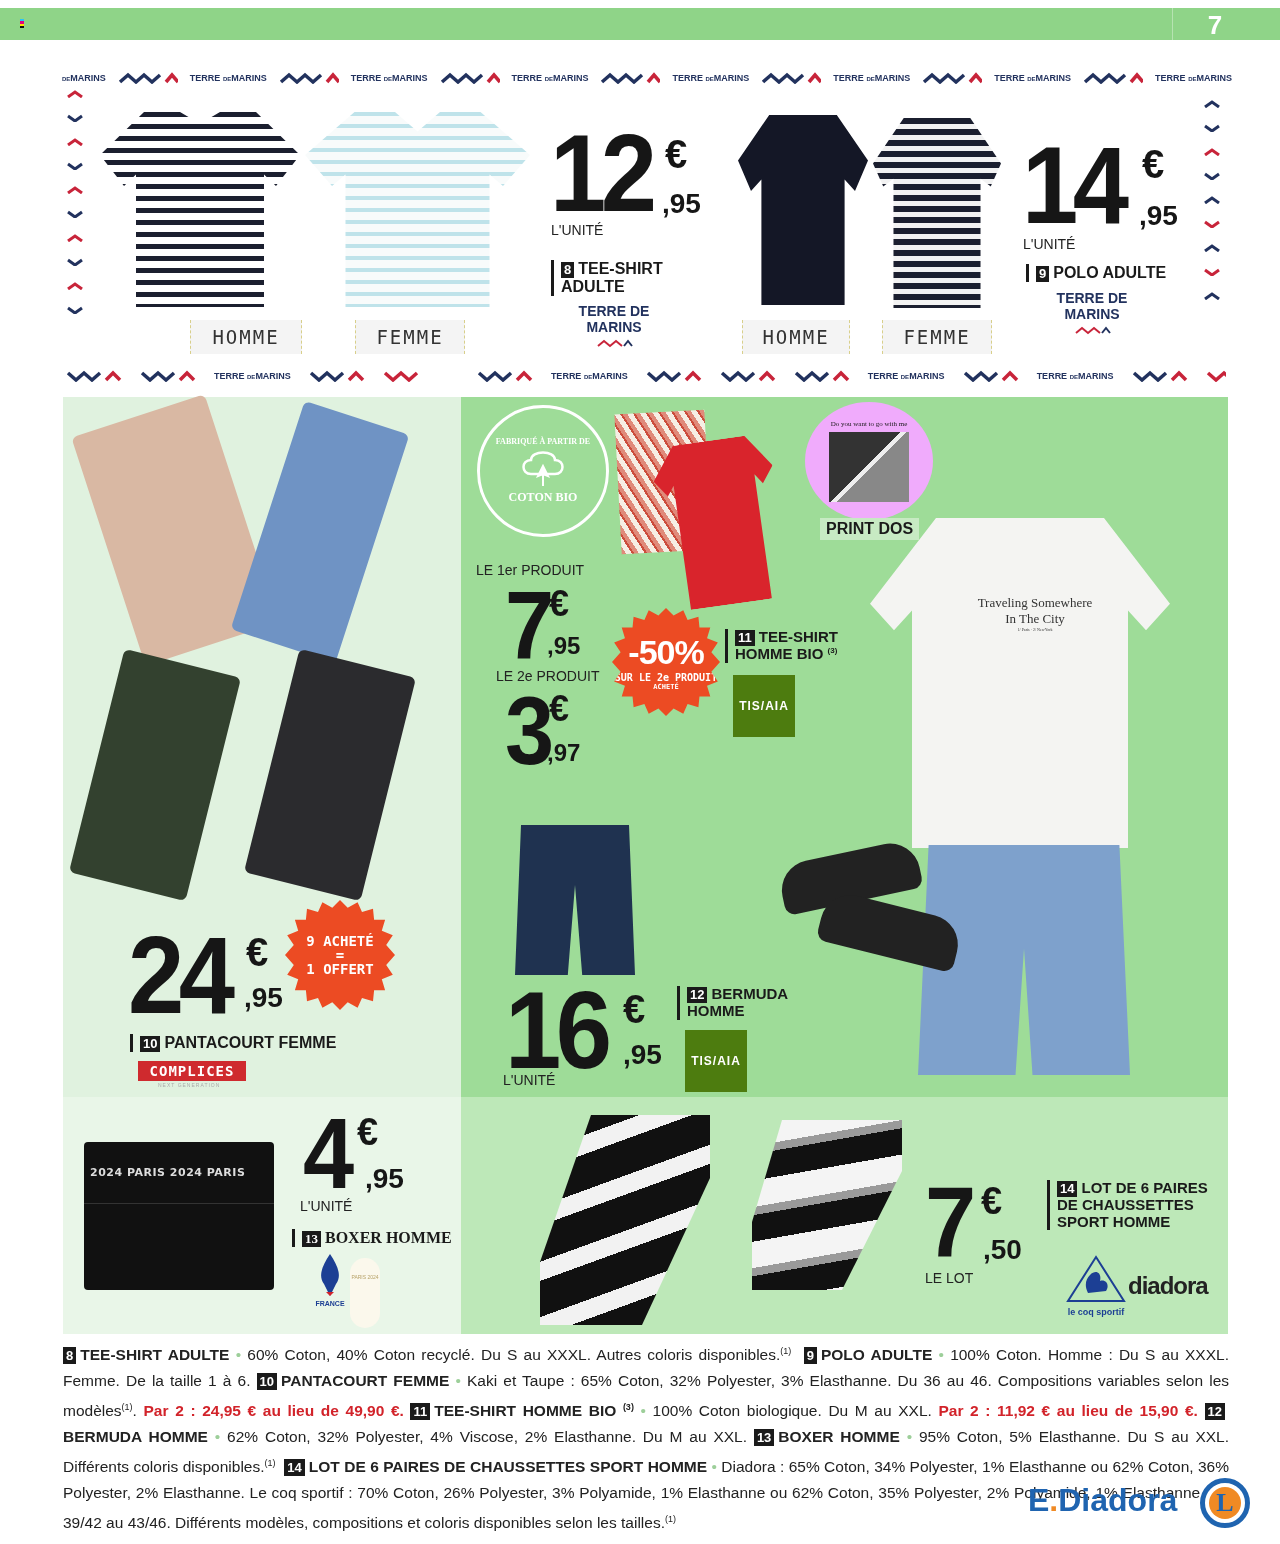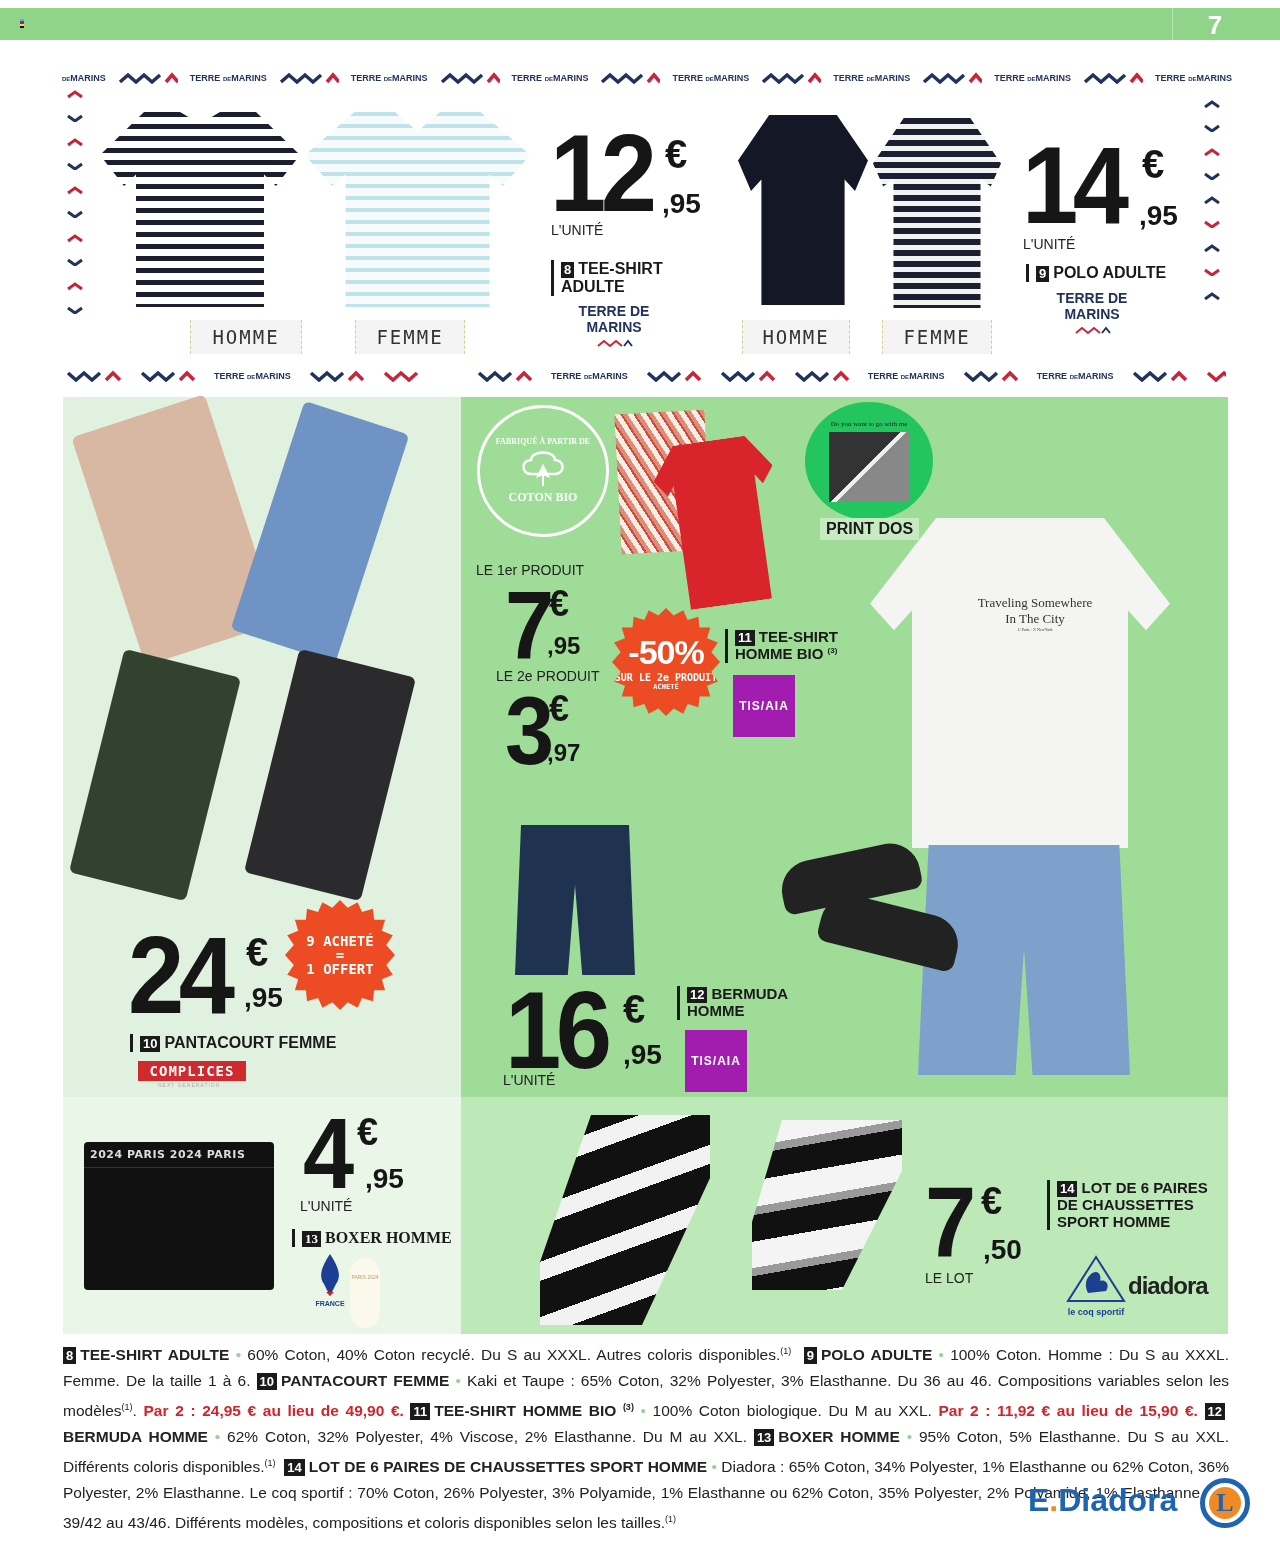--- a/index.html
+++ b/index.html
@@ -38,21 +38,21 @@
 
   
   .panel-left { left: 63px; top: 397px; width: 398px; height: 700px; background: #e0f2df; }
   .panel-right { left: 461px; top: 397px; width: 767px; height: 700px; background: #9edc98; }
   .panel-bl { left: 63px; top: 1097px; width: 398px; height: 237px; background: #e9f6e8; }
   .panel-br { left: 461px; top: 1097px; width: 767px; height: 237px; background: #bde8b8; }
 
   .burst { position: absolute; background: #ec4b23; color: #fff; text-align: center; clip-path: polygon(50% 0,57% 7%,66% 2%,70% 11%,80% 8%,81% 18%,91% 18%,88% 28%,98% 32%,92% 41%,100% 50%,92% 59%,98% 68%,88% 72%,91% 82%,81% 82%,80% 92%,70% 89%,66% 98%,57% 93%,50% 100%,43% 93%,34% 98%,30% 89%,20% 92%,19% 82%,9% 82%,12% 72%,2% 68%,8% 59%,0 50%,8% 41%,2% 32%,12% 28%,9% 18%,19% 18%,20% 8%,30% 11%,34% 2%,43% 7%); display: flex; flex-direction: column; justify-content: center; align-items: center; }
   .mono-bold { font-family: "DejaVu Sans Mono", monospace; font-weight: bold; }
 
-  .tissaia { position: absolute; background: #a21caf; color: #fff; font: bold 12px "Liberation Sans", sans-serif; letter-spacing: 1px; display: flex; align-items: center; justify-content: center; }
+  .tissaia { position: absolute; background: #4d7c0f; color: #fff; font: bold 12px "Liberation Sans", sans-serif; letter-spacing: 1px; display: flex; align-items: center; justify-content: center; }
   .complices { position: absolute; background: #cf2a2e; color: #fff; font: bold 14px "DejaVu Sans Mono", monospace; letter-spacing: 1px; text-align: center; line-height: 20px; }
   .complices-sub { position: absolute; font-size: 5px; color: #aaa; letter-spacing: 1px; }
 
   
   .pant { position: absolute; border-radius: 6px; }
   
   .footnote { position: absolute; left: 63px; top: 1338px; width: 1166px; font: 15.5px "Liberation Sans", sans-serif; line-height: 26px; color: #222; text-align: justify; }
   .footnote b { font-weight: bold; }
   .footnote .red { color: #d2232a; font-weight: bold; }
   .footnote .dot { color: #9dcf9a; }
@@ -353,21 +353,21 @@
 <div class="burst" style="left:612px; top:608px; width:108px; height:108px;">
   <span style="font:bold 34px 'Liberation Sans', sans-serif; letter-spacing:-1px;">-50%</span>
   <span class="mono-bold" style="font-size:10px;">SUR LE 2e PRODUIT</span>
   <span class="mono-bold" style="font-size:7px;">ACHETÉ</span>
 </div>
 <div class="prodname" style="left:725px; top:629px; font-size:15px;">
   <span class="num-badge">11</span><span>TEE-SHIRT</span><br><span>HOMME BIO</span> <sup style="font-size:8px">(3)</sup>
 </div>
 <div class="tissaia" style="left:733px; top:675px; width:62px; height:62px;">TIS/AIA</div>
 
-<div class="abs" style="left:805px; top:402px; width:128px; height:118px; border-radius:50%; background:#22c55e;">
+<div class="abs" style="left:805px; top:402px; width:128px; height:118px; border-radius:50%; background:#f0abfc;">
   <div style="font:7px 'Liberation Serif', serif; text-align:center; margin-top:18px;">Do you want to go with me</div>
   <div style="margin:4px auto 0; width:80px; height:70px; background:linear-gradient(135deg, #333 0 48%, #eee 48% 52%, #888 52%);"></div>
 </div>
 <div class="abs" style="left:820px; top:518px; padding:2px 6px; background:#c7eac3; font:bold 16px 'Liberation Sans', sans-serif;">PRINT DOS</div>
 
 <div class="prod" style="left:870px; top:518px; width:300px; height:330px; background:#f4f4f2; clip-path:polygon(22% 0,78% 0,100% 26%,92% 34%,86% 28%,86% 100%,14% 100%,14% 28%,8% 34%,0 26%);"></div>
 <div class="abs" style="left:955px; top:595px; width:160px; text-align:center; font:13px 'Liberation Serif', serif; color:#333;">
   <div>Traveling Somewhere</div>
   <div>In The City</div>
   <div style="font-size:4px;">1/ Paris · 2/ NewYork</div>
@@ -383,21 +383,21 @@
   <span class="eur" style="left:118px; top:14px;">€</span>
   <span class="dec" style="left:118px; top:66px;">,95</span>
 </div>
 <div class="caption" style="left:503px; top:1072px;">L'UNITÉ</div>
 <div class="prodname" style="left:677px; top:986px; font-size:15px;">
   <span class="num-badge">12</span><span>BERMUDA</span><br><span>HOMME</span>
 </div>
 <div class="tissaia" style="left:685px; top:1030px; width:62px; height:62px;">TIS/AIA</div>
 
 <div class="prod" style="left:84px; top:1142px; width:190px; height:148px; background:#111; border-radius:4px;">
-  <div style="font:bold 11px 'DejaVu Sans', sans-serif; color:#ddd; padding:6px 6px; border-bottom:1px solid #333; letter-spacing:.5px;">2024 PARIS 2024 PARIS</div>
+  <div style="font:bold 11px 'DejaVu Sans', sans-serif; color:#ddd; padding:24px 6px; border-bottom:1px solid #333; letter-spacing:.5px;">2024 PARIS 2024 PARIS</div>
 </div>
 <div class="price" style="left:303px; top:1103px; width:110px; height:100px;">
   <span class="int" style="font-size:100px;">4</span>
   <span class="eur" style="left:54px; top:10px; font-size:38px;">€</span>
   <span class="dec" style="left:62px; top:62px;">,95</span>
 </div>
 <div class="caption" style="left:300px; top:1198px;">L'UNITÉ</div>
 <div class="prodname" style="left:292px; top:1229px;font-family:Liberation Serif, serif;">
   <span class="num-badge">13</span><span>BOXER HOMME</span>
 </div>

